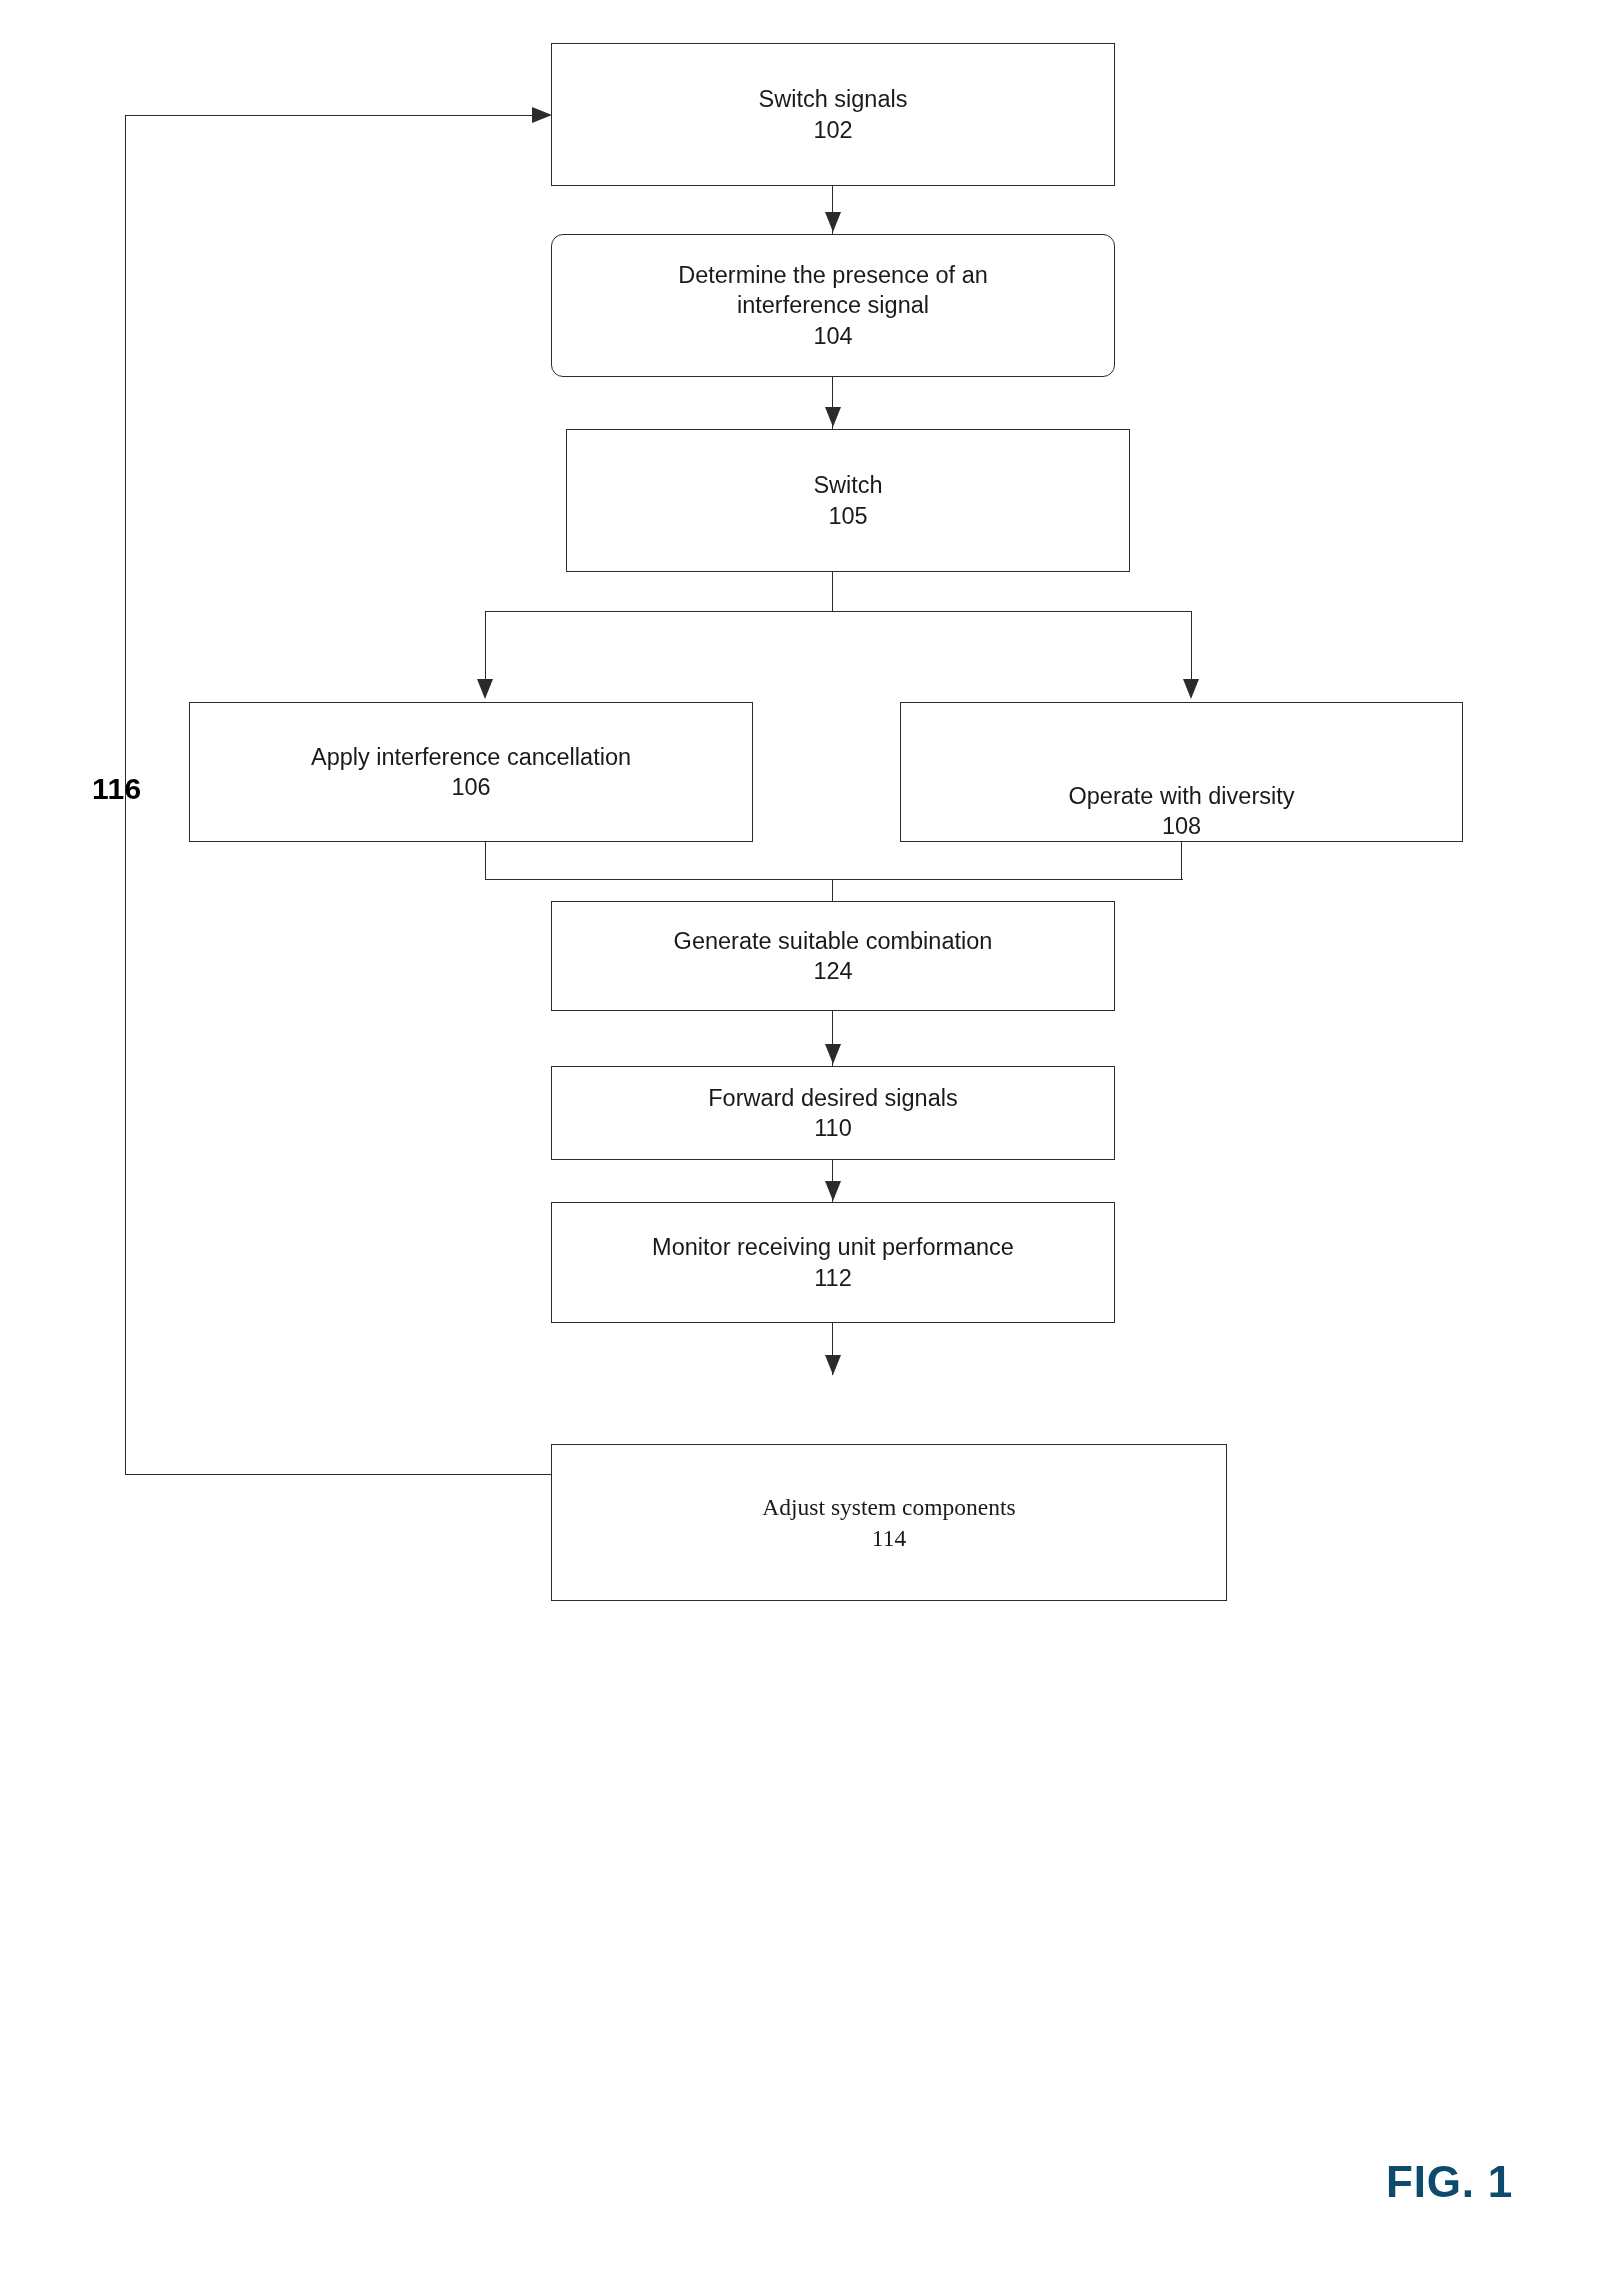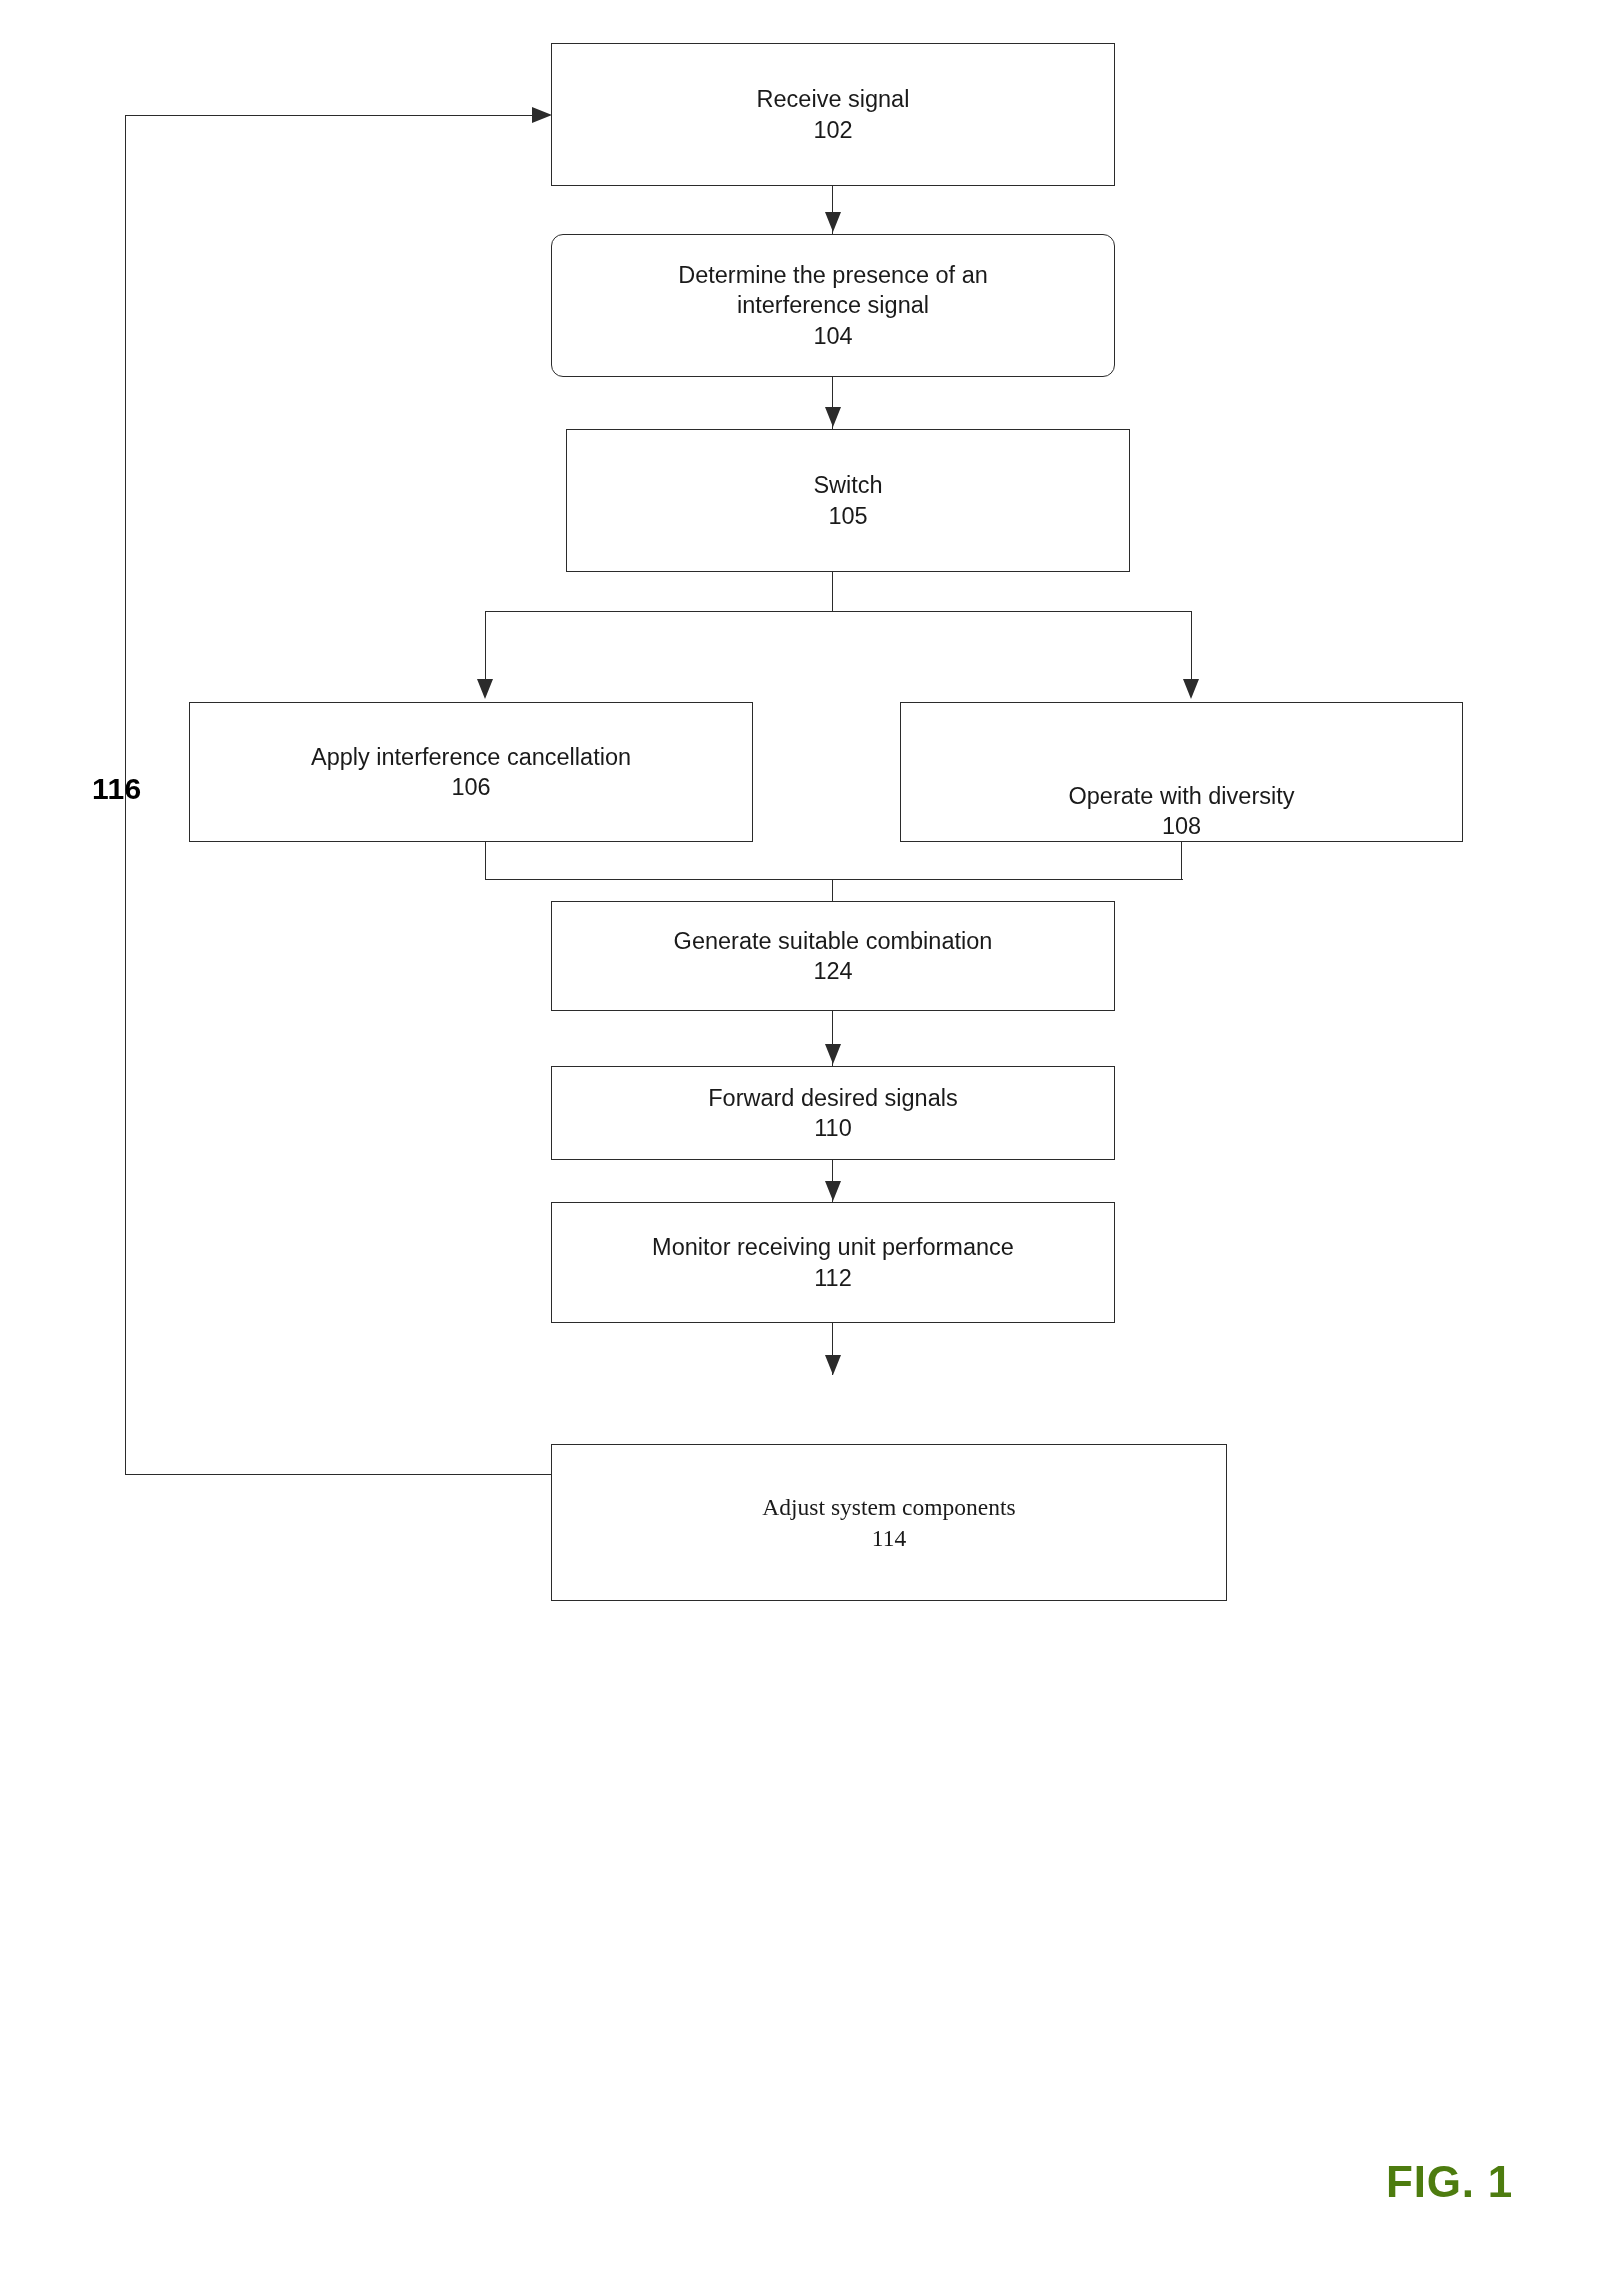--- a/index.html
+++ b/index.html
@@ -65,37 +65,37 @@
     position: absolute;
     font-size: 30px;
     font-weight: bold;
     color: #000000;
     letter-spacing: 0.4px;
   }
   .fig-label {
     position: absolute;
     font-size: 44px;
     font-weight: bold;
-    color: #4d7c0f;
+    color: #0c4a6e;
     letter-spacing: 0.8px;
   }
 </style>
 </head>
 <body>
 
 <div id="page">
 
   <div class="conn h" style="left:125px; top:1474px; width:427px;"></div>
   <div class="conn v" style="left:125px; top:115px; height:1359px;"></div>
   <div class="conn h" style="left:125px; top:115px; width:408px;"></div>
   <div class="arrow-right" style="left:532px; top:107px;"></div>
   <div class="ref-label" style="left:92px; top:772px;">116</div>
 
   <div class="node" style="left:551px; top:43px; width:564px; height:143px;">
-    <span class="label">Receive signal</span>
+    <span class="label">Switch signals</span>
     <span class="num">102</span>
   </div>
 
   <div class="conn v" style="left:832px; top:186px; height:48px;"></div>
   <div class="arrow-down" style="left:825px; top:212px;"></div>
 
   <div class="node" style="left:551px; top:234px; width:564px; height:143px;border-radius:12px;">
     <span class="label">Determine the presence of an
 interference signal</span>
     <span class="num">104</span>

